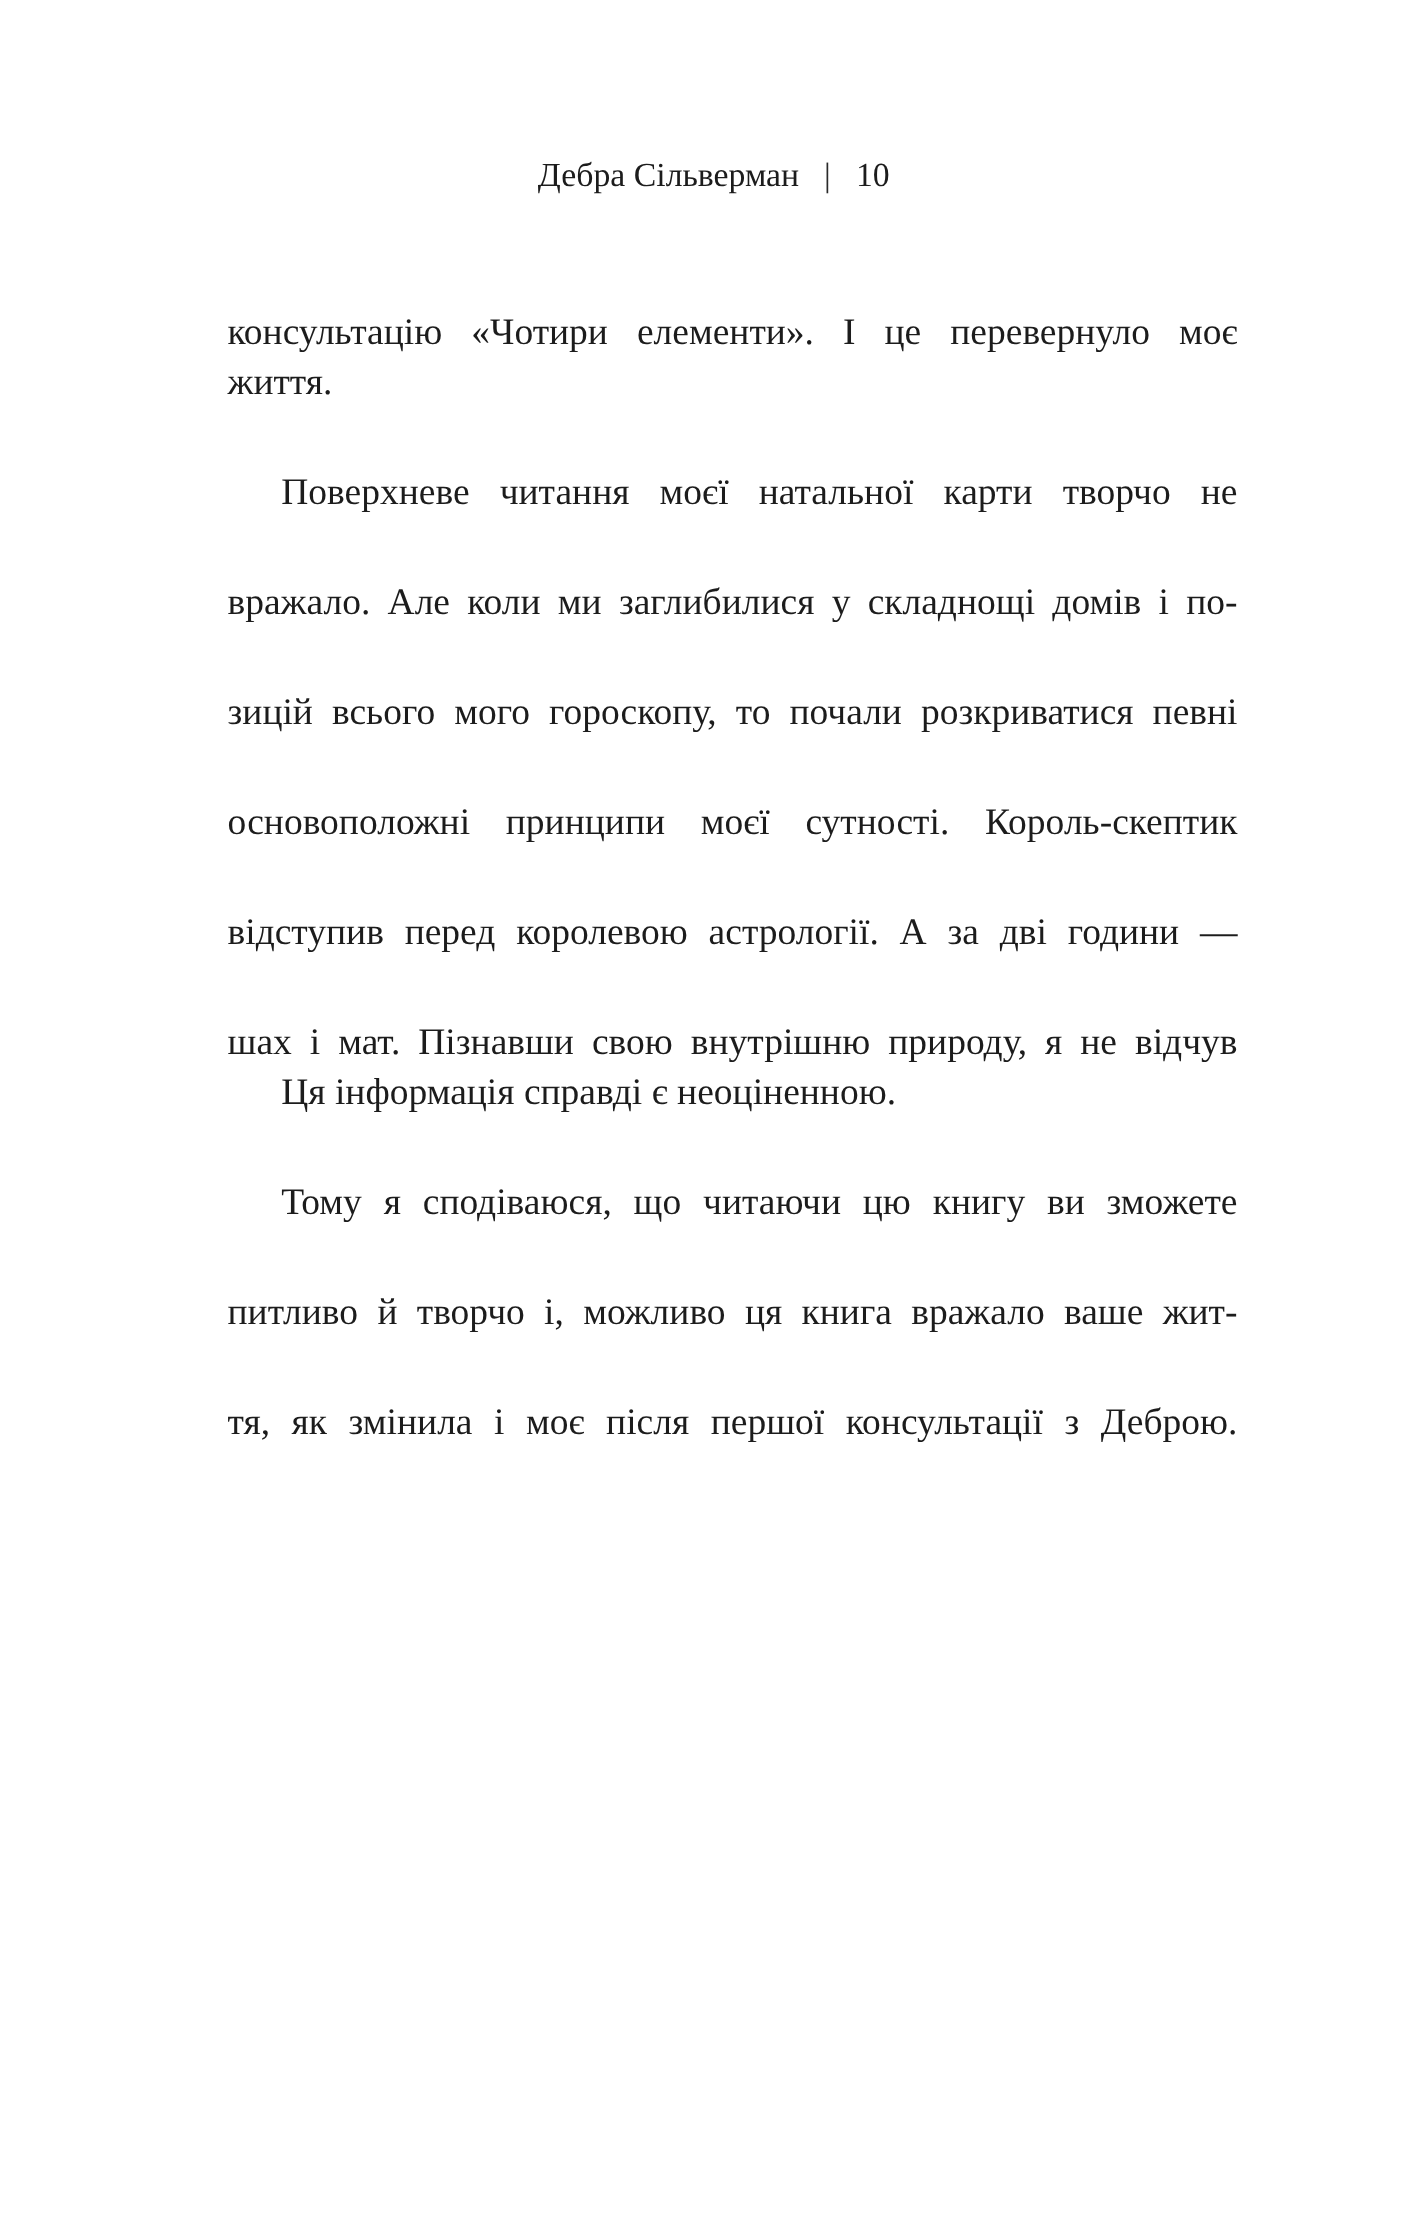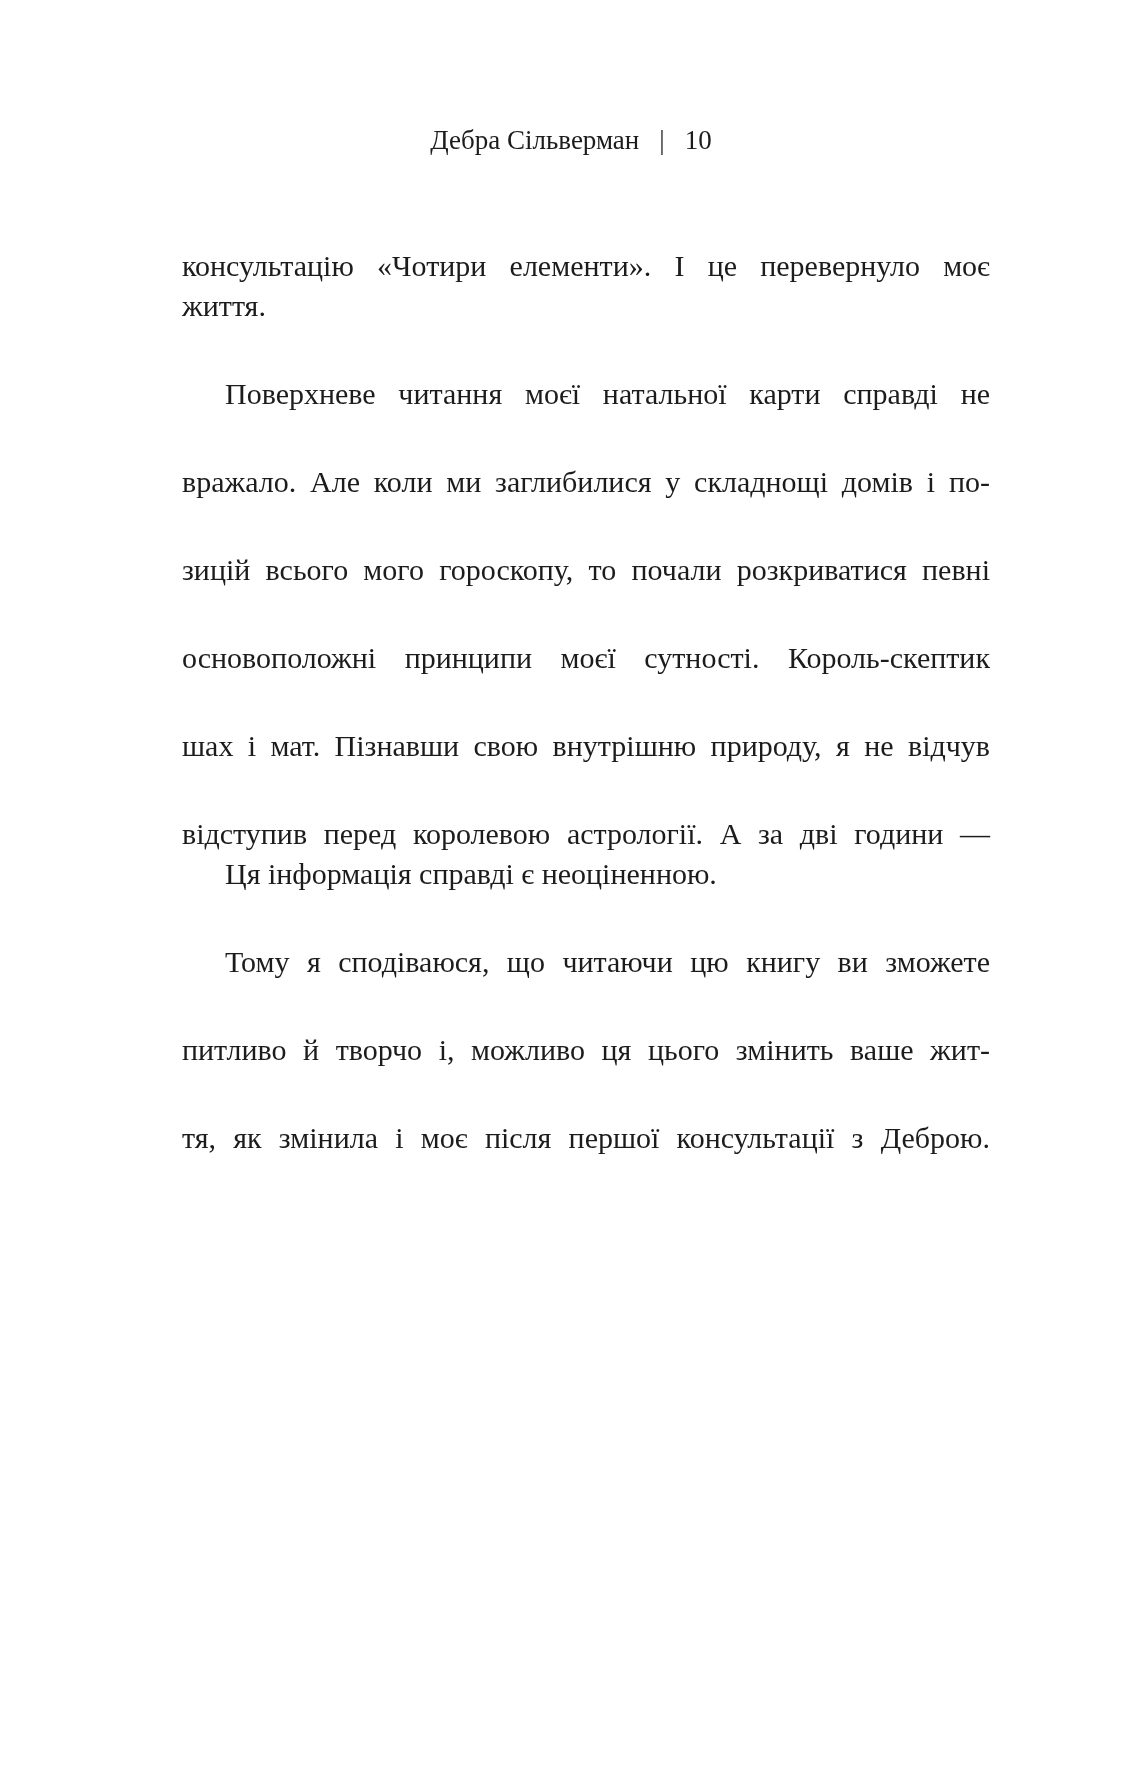--- a/index.html
+++ b/index.html
@@ -77,26 +77,26 @@
 <div class="page">
 
   <div class="running-head">
     <span>Дебра Сільверман</span><span class="sep">|</span><span>10</span>
   </div>
 
   <div class="text-block">
 
   <div class="line justify">консультацію «Чотири елементи». І це перевернуло моє</div>
       <div class="line left">життя.</div>
-      <div class="line justify indent">Поверхневе читання моєї натальної карти справді не</div>
+      <div class="line justify indent">Поверхневе читання моєї натальної карти творчо не</div>
       <div class="line justify">вражало. Але коли ми заглибилися у складнощі домів і по-</div>
       <div class="line justify">зицій всього мого гороскопу, то почали розкриватися певні</div>
       <div class="line justify">основоположні принципи моєї сутності. Король-скептик</div>
+      <div class="line justify">відступив перед королевою астрології. А за дві години —</div>
       <div class="line justify">шах і мат. Пізнавши свою внутрішню природу, я не відчув</div>
-      <div class="line justify">відступив перед королевою астрології. А за дві години —</div>
       <div class="line left indent">Ця інформація справді є неоціненною.</div>
       <div class="line justify indent">Тому я сподіваюся, що читаючи цю книгу ви зможете</div>
-      <div class="line justify">питливо й творчо і, можливо ця цього змінить ваше жит-</div>
+      <div class="line justify">питливо й творчо і, можливо ця книга вражало ваше жит-</div>
       <div class="line justify">тя, як змінила і моє після першої консультації з Деброю.</div>
     </div>
 
 
 </div>
 
 </body></html>

